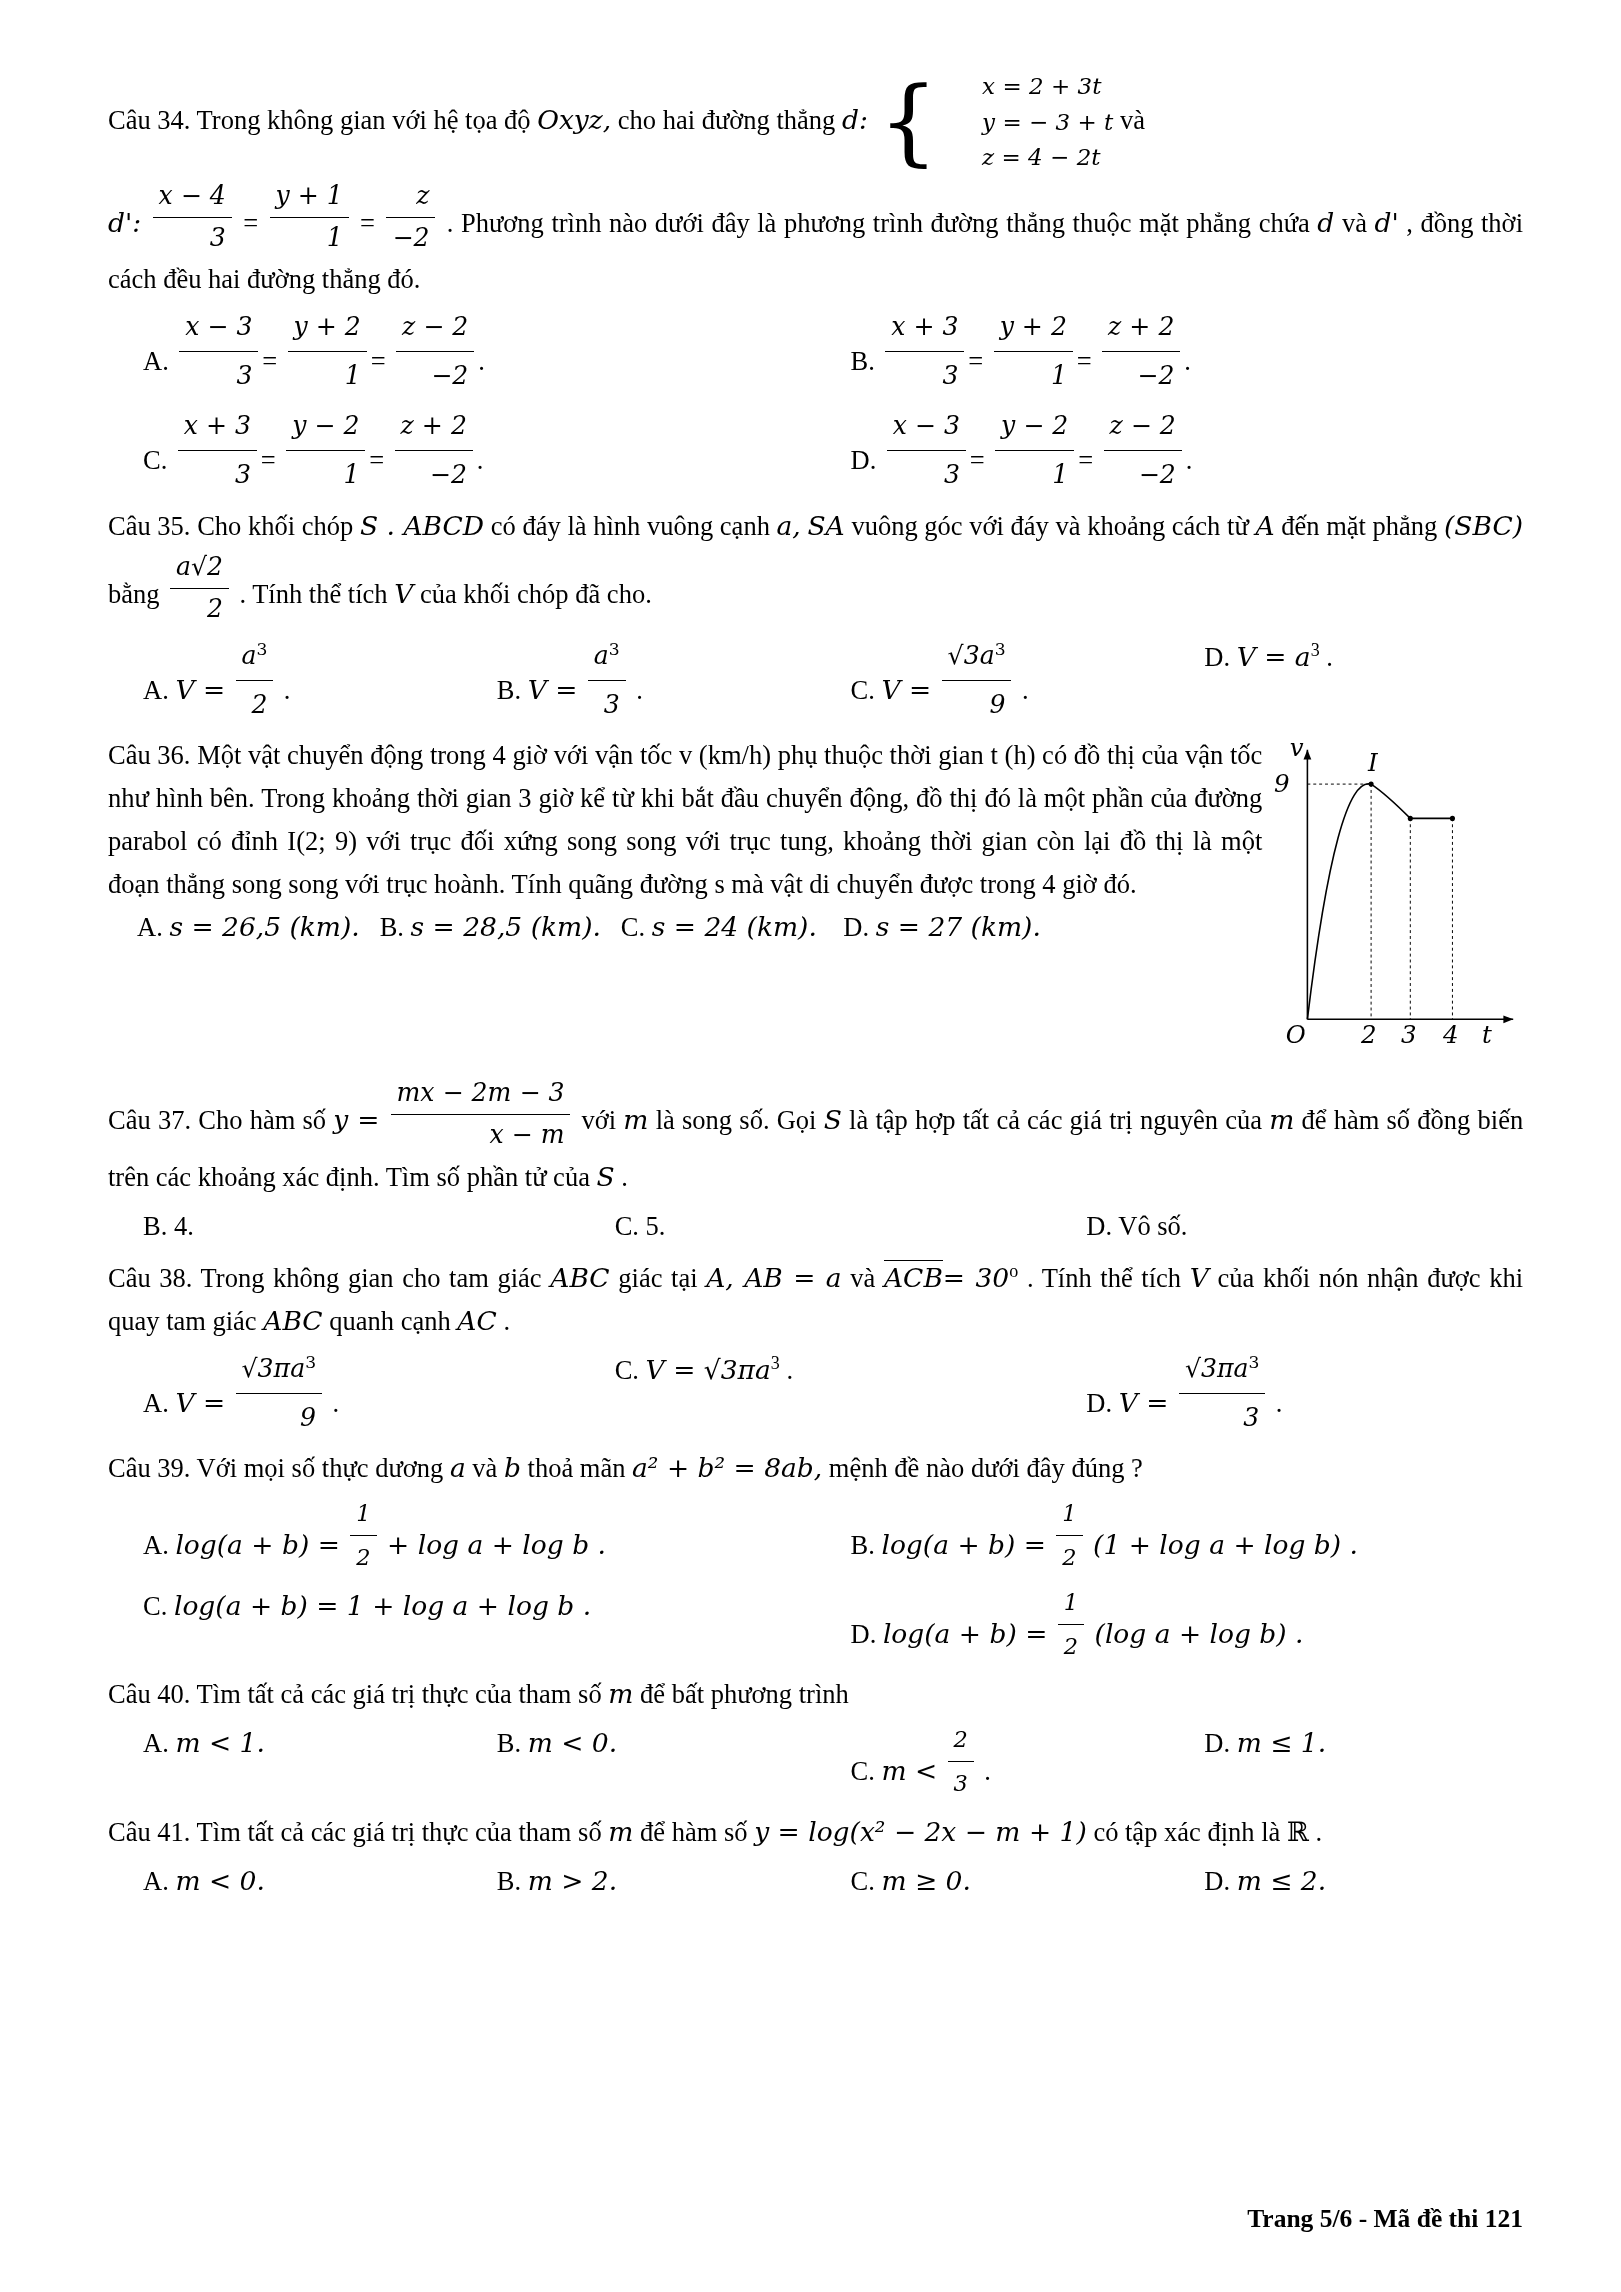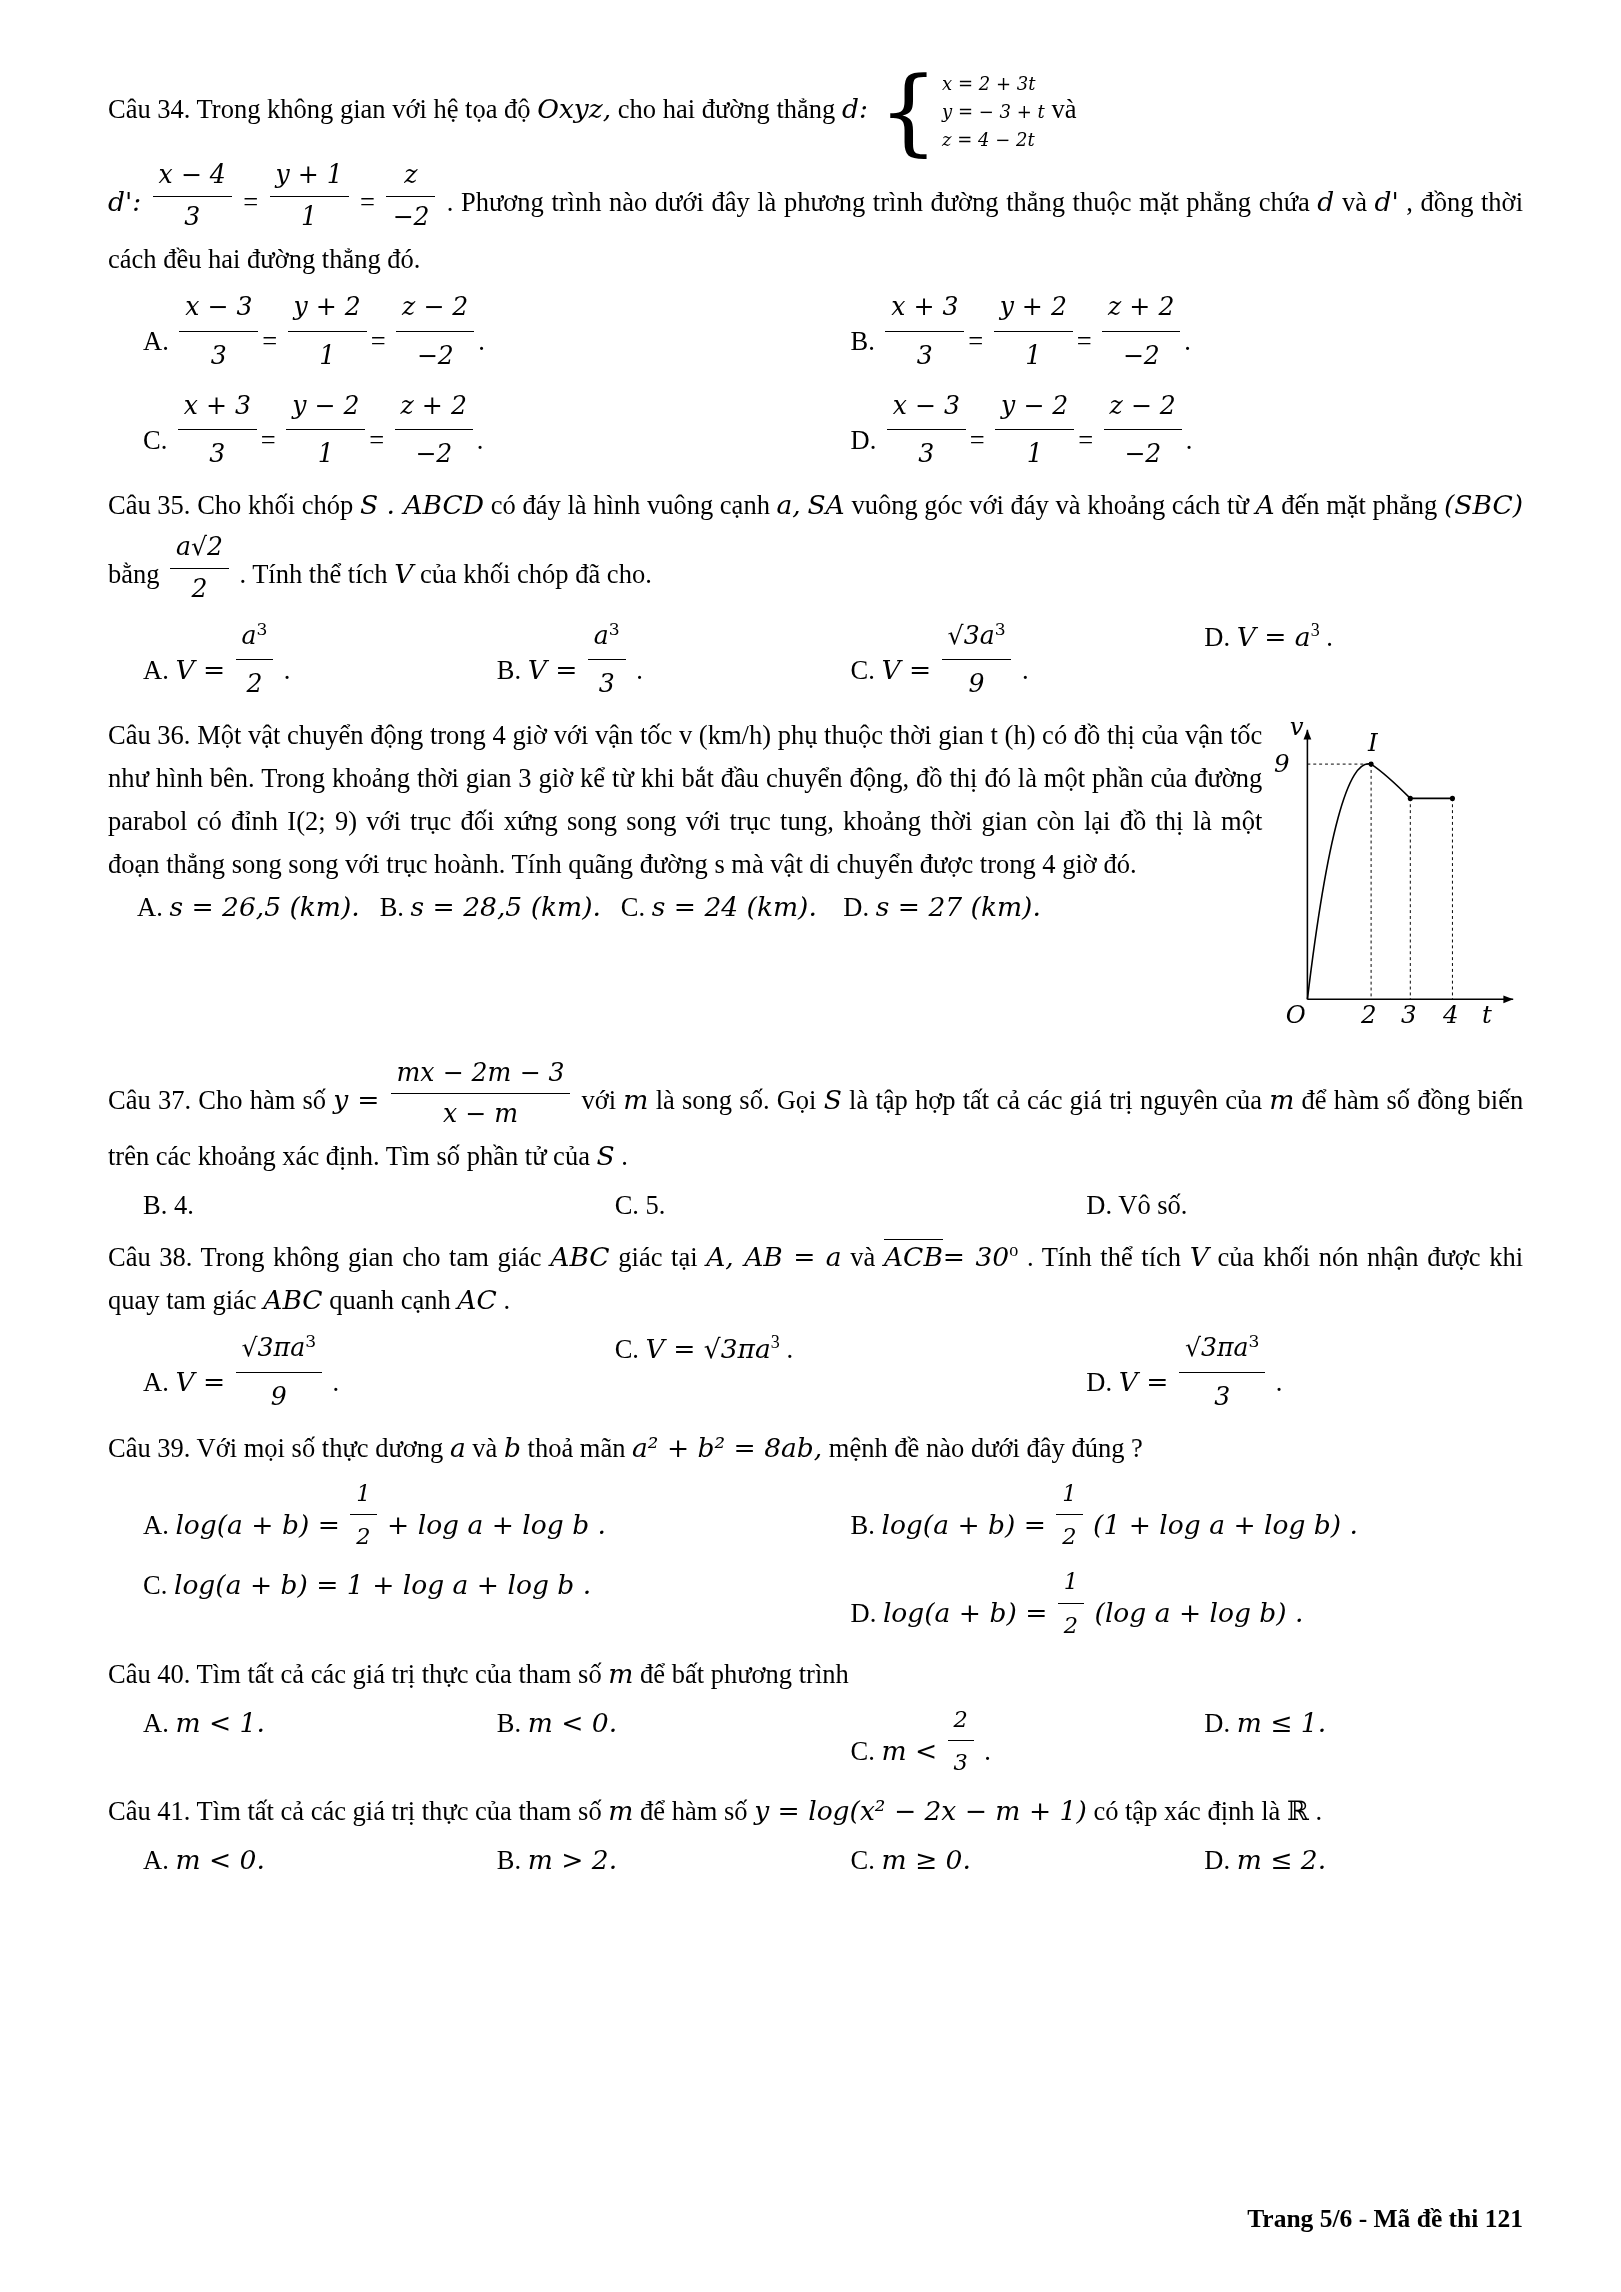--- a/index.html
+++ b/index.html
@@ -20,21 +20,21 @@
   .q { margin-bottom: 5.9px; }
   .line { font-size: 26.5px; line-height: 1.62; text-align: justify; }
   .lbl { font-weight: normal; }
   .math { font-family: "DejaVu Serif", serif; font-style: italic; }
   .up { font-style: normal; }
 
   
   .frac {
     display: inline-block;
     vertical-align: -0.55em;
-    text-align: center;
+    text-align: right;
     margin: 0 3.9px;
     font-size: 0.95em;
   }
   .frac .num { display:block; padding: 0 5.9px; }
   .frac .den { display:block; padding: 0 5.9px; border-top: 1.6px solid #000; }
   .frac.small { font-size: 0.85em; vertical-align: -0.5em; }
 
   sup.e { font-size: 0.68em; vertical-align: super; font-style: normal;}
   sub.e { font-size: 0.68em; vertical-align: sub; font-style: normal;}
 
@@ -52,21 +52,21 @@
     vertical-align: middle;
     margin-left: 3.9px;
   }
   .sys .brace {
     font-size: 94px;
     line-height: 0.92;
     font-family: "DejaVu Serif", serif;
     font-weight: 300;
     margin-right: 3.9px;
   }
-  .sys .rows { display: inline-block; font-size: 18px; line-height: 1.55; }
+  .sys .rows { display: inline-block; font-size: 23px; line-height: 1.55; margin-left: 40px; }
 
   
   .fig {
     float: right;
     width: 245px;
     height: 294px;
     margin: 5.9px 0 3.9px 15.7px;
     position: relative;
   }
   .sep { height: 29px; }

